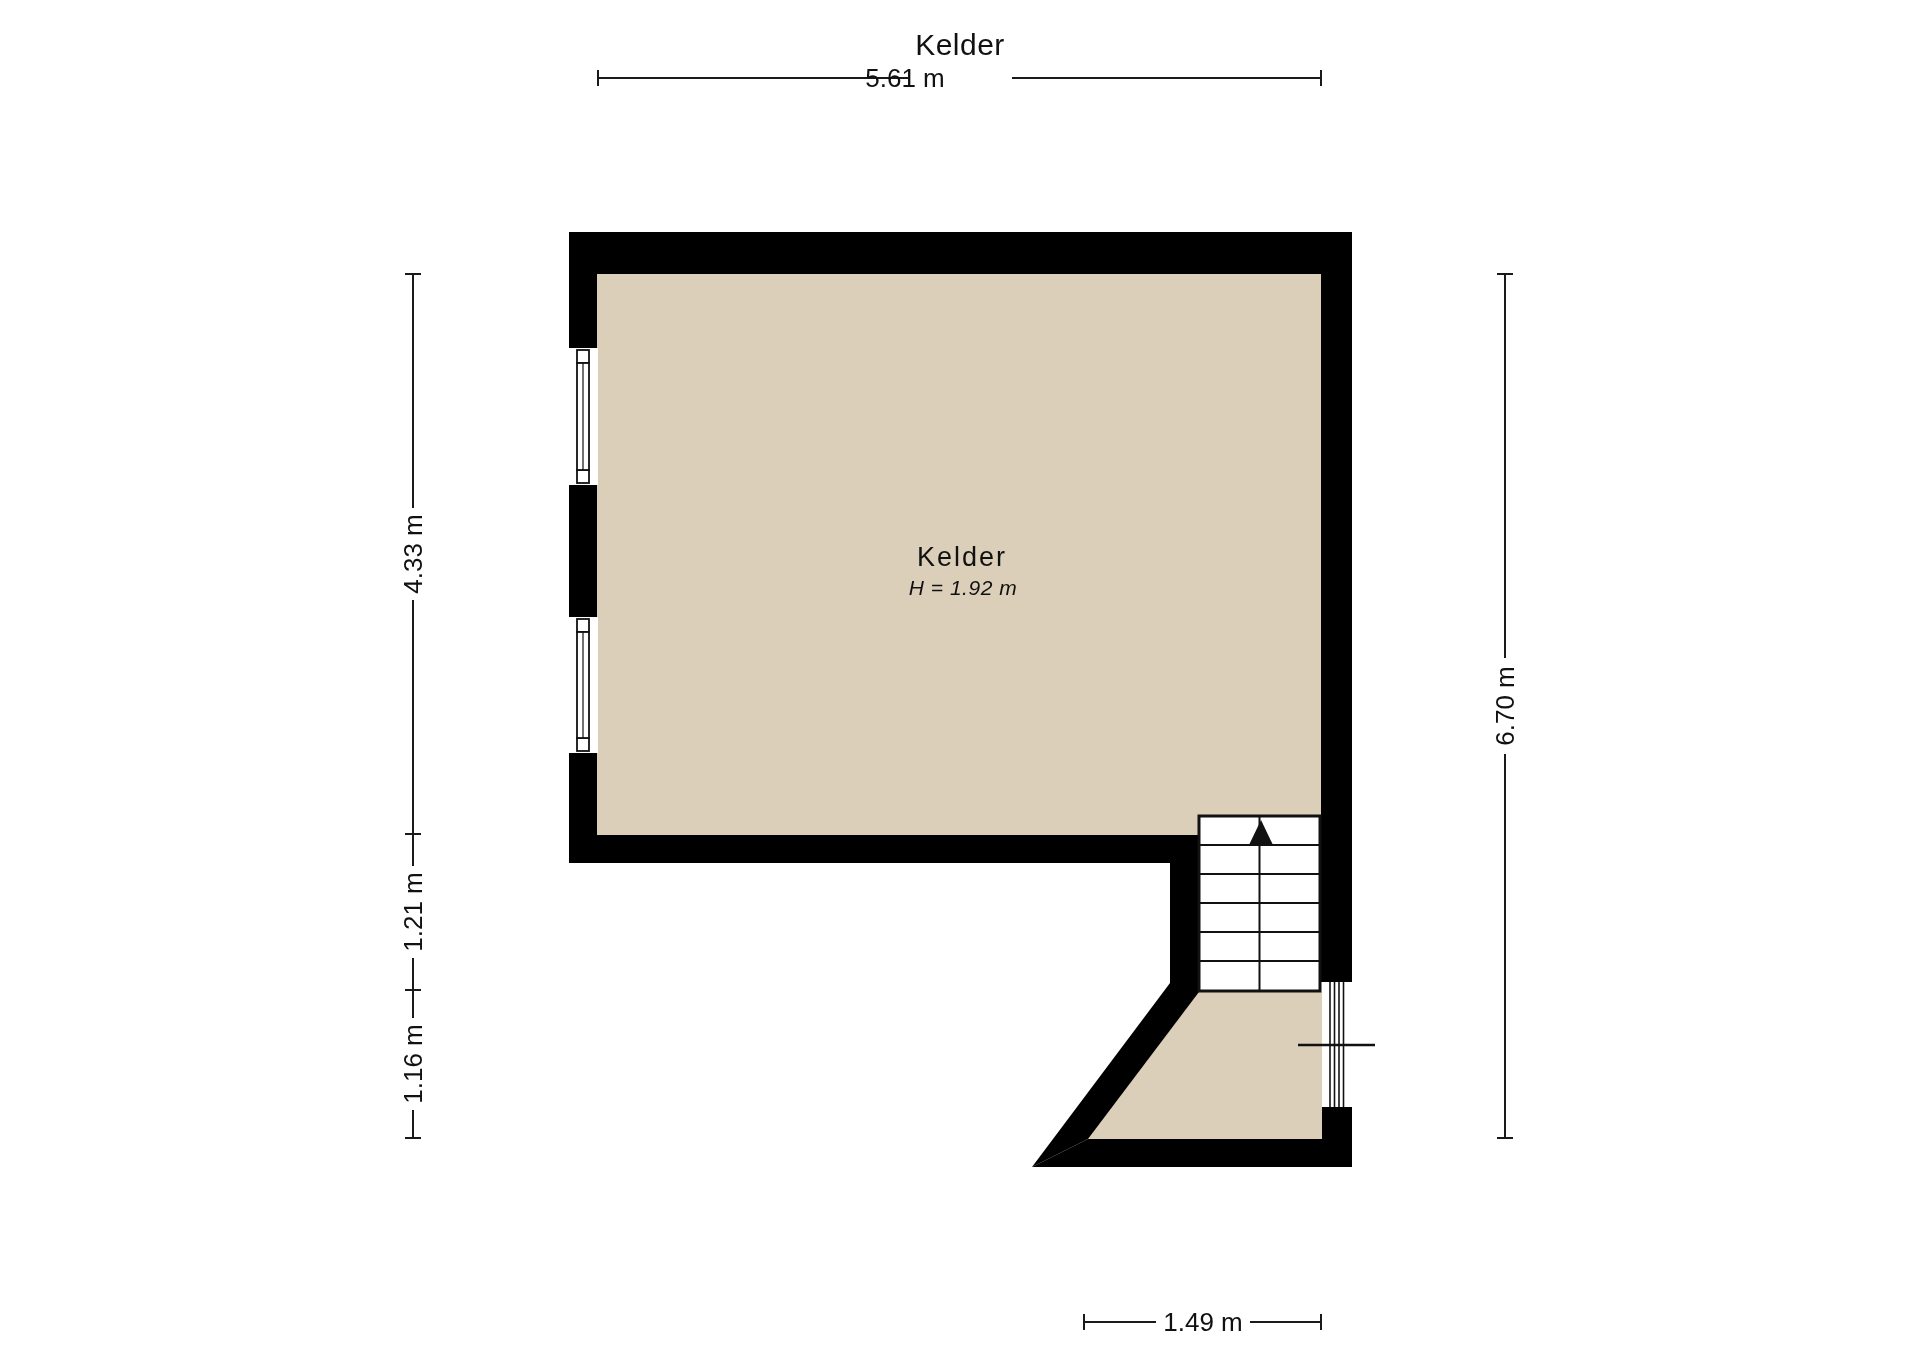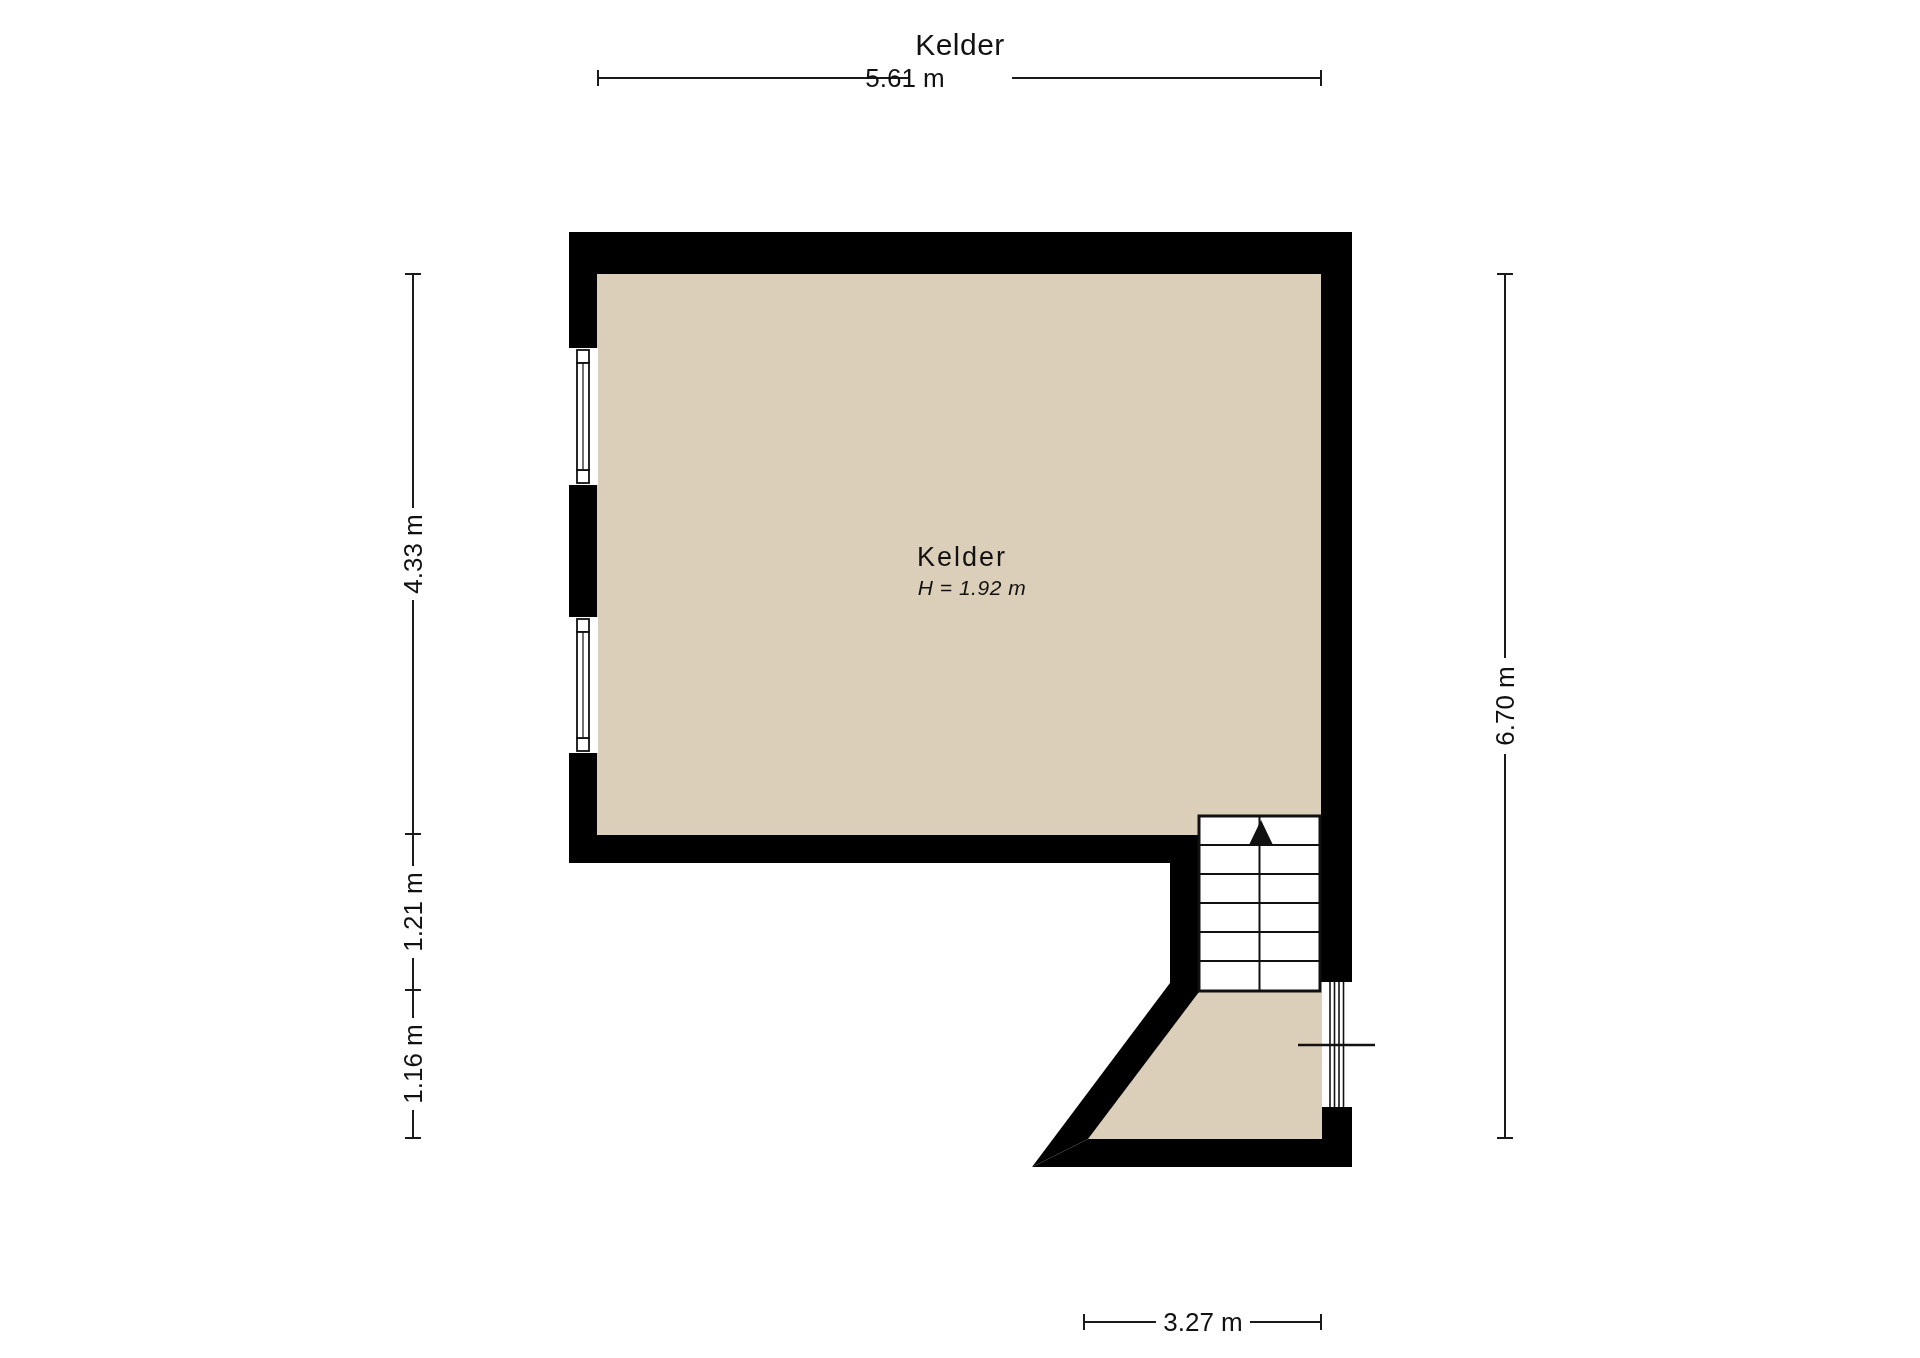--- a/index.html
+++ b/index.html
@@ -6,21 +6,21 @@
   #canvas{
     position:relative;width:1588px;height:1358px;background:#ffffff;
     font-family:"Liberation Sans",sans-serif;overflow:hidden;color:#111;
   }
   #plan-svg{position:absolute;left:0;top:0;}
   .lbl{position:absolute;transform:translate(-50%,-50%);white-space:nowrap;line-height:1;}
   .lbl.vert{transform:translate(-50%,-50%) rotate(-90deg);}
   .title-lbl{font-size:30px;letter-spacing:0.5px;}
   .dim-lbl{font-size:26px;}
   .room-name-lbl{font-size:27px;letter-spacing:2px;}
-  .room-h-lbl{font-size:21px;font-style:italic;letter-spacing:0.5px;margin-left:9px;}
+  .room-h-lbl{font-size:21px;font-style:italic;letter-spacing:0.5px;}
 </style>
 </head>
 <body>
 
 <div id="canvas">
 
   <svg id="plan-svg" width="1920" height="1358" viewBox="0 0 1920 1358">
 
     <g>
       <rect x="597" y="274" width="724" height="561" fill="#dccfb9"></rect>
@@ -112,18 +112,18 @@
   <div class="lbl dim-lbl" style="left:905px;top:78px;">5.61 m</div>
 
   <div class="lbl dim-lbl vert" style="left:413px;top:554px;">4.33 m</div>
 
   <div class="lbl dim-lbl vert" style="left:413px;top:912px;">1.21 m</div>
 
   <div class="lbl dim-lbl vert" style="left:413px;top:1064px;">1.16 m</div>
 
   <div class="lbl dim-lbl vert" style="left:1505px;top:706px;">6.70 m</div>
 
-  <div class="lbl dim-lbl" style="left:1203px;top:1322px;">3.27 m</div>
+  <div class="lbl dim-lbl" style="left:1203px;top:1322px;">1.49 m</div>
 
   <div class="lbl room-name-lbl" style="left:962px;top:557px;">Kelder</div>
 
   <div class="lbl room-h-lbl" style="left:963px;top:587px;">H = 1.92 m</div>
 </div>
 
 </body></html>

